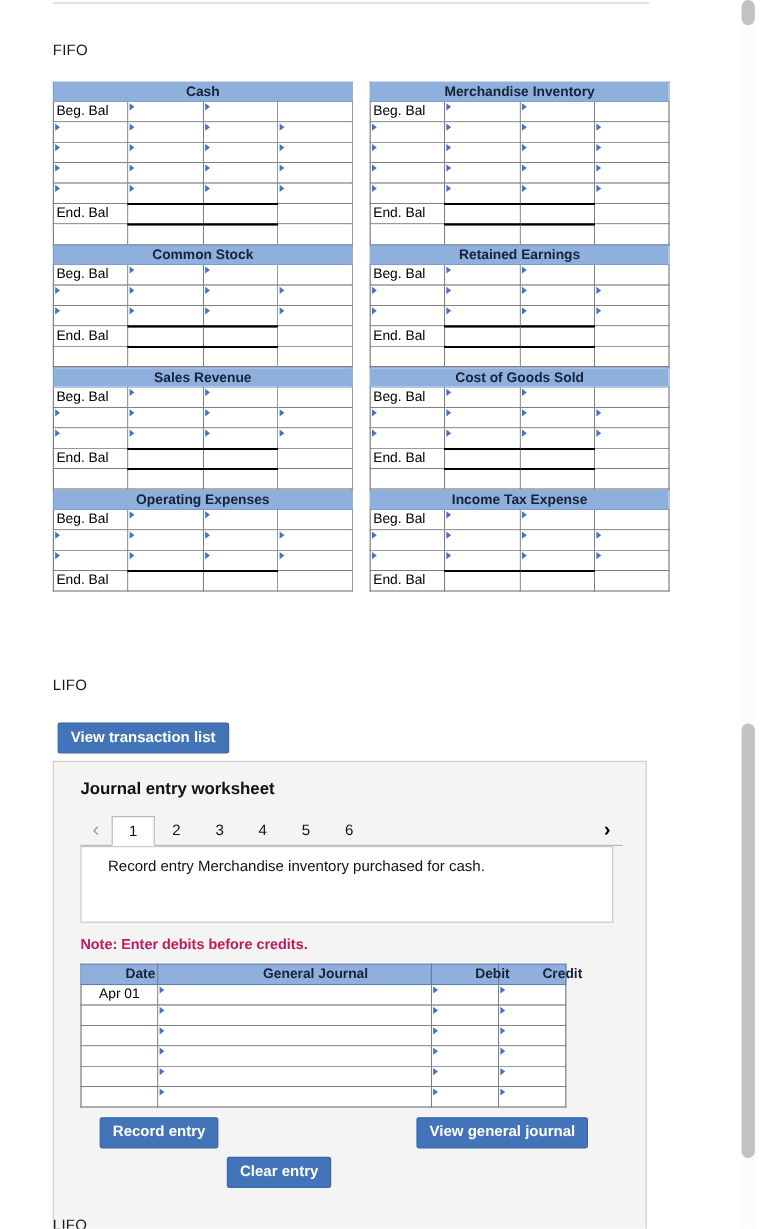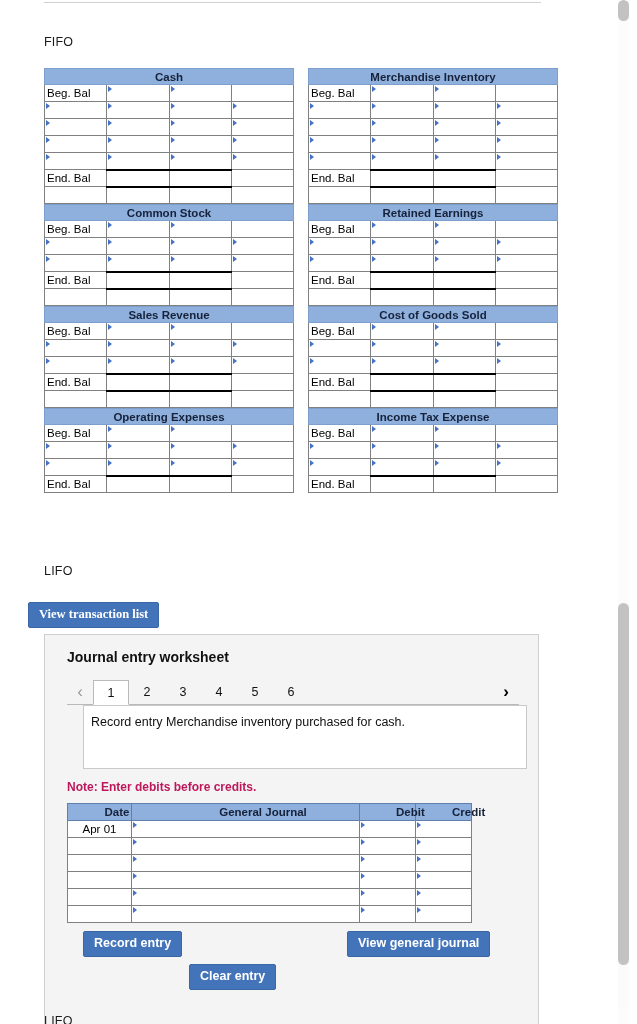--- a/index.html
+++ b/index.html
@@ -117,21 +117,21 @@
     border-radius: 2px;
     padding: 5px 10px 6px;
     cursor: pointer;
     font-family: "Liberation Sans", sans-serif;
     line-height: 1;
     white-space: nowrap;
   }
 
   #view-transaction-list {
     position: absolute;
-    left: 28px; top: 602px; font-family: Liberation Serif, serif;
+    left: 48px; top: 602px;
   }
 
   
   .panel {
     position: absolute;
     left: 44px; top: 634px;
     width: 495px; height: 419px;
     background: #f4f4f4;
     border: 1px solid #cfcfcf;
     overflow: hidden;
@@ -177,22 +177,21 @@
   }
 
   .entry-box {
     position: absolute;
     left: 22px; top: 70px;
     width: 444px; height: 64px;
     background: #fff;
     border: 1px solid #c9c9c9;
     font-size: 12.5px;
     color: #111;
-    padding: 9px 7px;
-    margin-left: 16px;
+    padding: 9px 22px;
   }
   .note {
     position: absolute;
     left: 22px; top: 145px;
     font-size: 12px;
     color: #be185d;
     font-weight: bold;
   }
 
   

